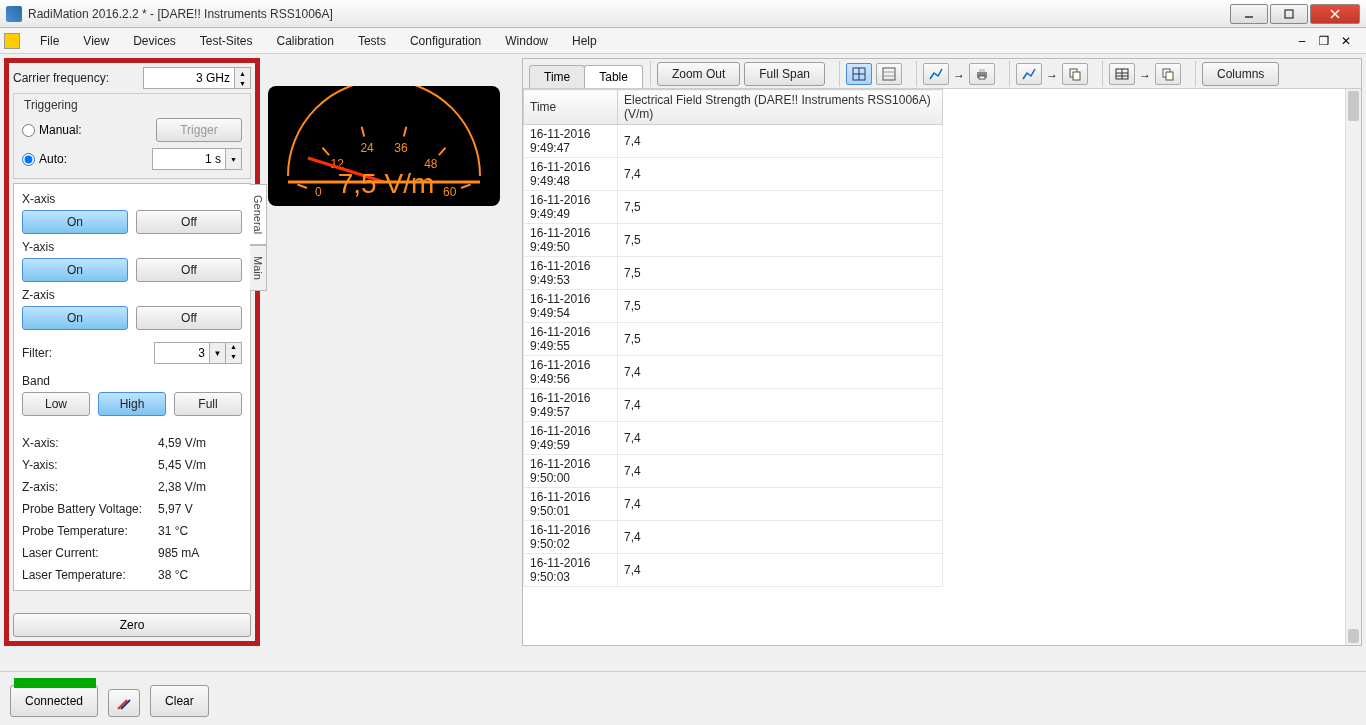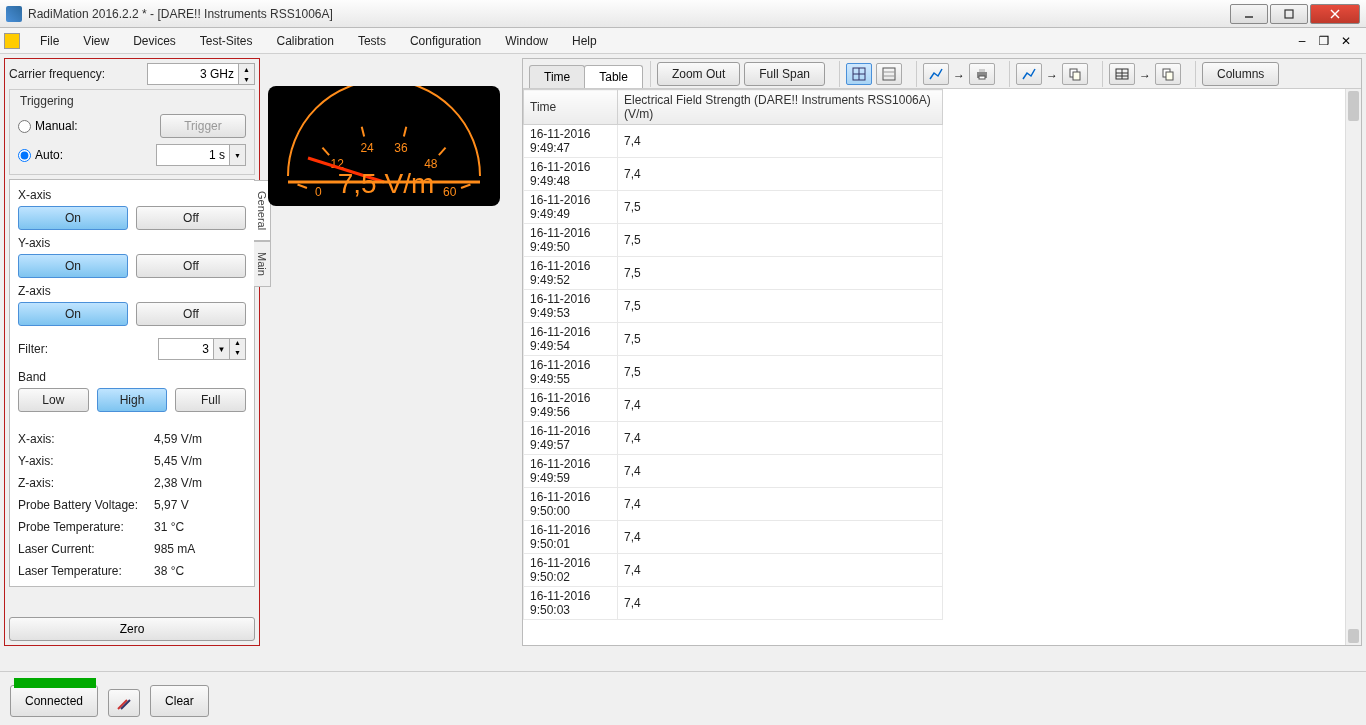--- a/index.html
+++ b/index.html
@@ -17,21 +17,21 @@
 
 .menubar { height:26px; background:#f5f5f5; display:flex; align-items:center; padding:0 4px; border-bottom:1px solid #d0d0d0; }
 .menubar .app-icon2 { width:16px; height:16px; background:#ffcc00; border:1px solid #999; margin-right:8px; }
 .menubar .menuitem { padding:4px 12px; color:#222; cursor:default; }
 .menubar .spacer { flex:1; }
 .mdi-btns { display:flex; gap:6px; padding-right:8px; }
 .mdi-btn { width:16px; height:14px; display:flex; align-items:center; justify-content:center; }
 
 
 .content { display:flex; height:596px; padding:4px; gap:4px; }
-.left-panel { width:256px; background:#f0f0f0; border:1px solid #b91c1c; display:flex; flex-direction:column; padding:4px; gap:4px; }
+.left-panel { width:256px; background:#f0f0f0; border:5px solid #b91c1c; display:flex; flex-direction:column; padding:4px; gap:4px; }
 .row { display:flex; align-items:center; gap:6px; }
 .row label { flex:1; color:#222; }
 .numbox { width:108px; height:22px; background:#fff; border:1px solid #aaa; display:flex; align-items:center; justify-content:flex-end; padding:0 20px 0 4px; position:relative; }
 .numbox .spin { position:absolute; right:0; top:0; width:16px; height:100%; display:flex; flex-direction:column; }
 .numbox .spin div { flex:1; border-left:1px solid #aaa; background:#eee; display:flex; align-items:center; justify-content:center; font-size:7px; }
 
 .groupbox { border:1px solid #ccc; background:#f0f0f0; padding:6px 8px 8px 8px; position:relative; }
 .groupbox > .legend { position:relative; top:-2px; color:#333; padding:0 2px; margin-bottom:4px; display:block;}
 .btn { height:24px; padding:0 14px; background:linear-gradient(to bottom,#fafafa,#e2e2e2); border:1px solid #9c9c9c; border-radius:3px; display:inline-flex; align-items:center; justify-content:center; color:#222; cursor:default; }
 .btn.disabled { color:#999; }
@@ -364,24 +364,20 @@
               </tr>
               <tr>
                 <td>16-11-2016 9:49:49</td>
                 <td>7,5</td>
               </tr>
               <tr>
                 <td>16-11-2016 9:49:50</td>
                 <td>7,5</td>
               </tr>
               <tr>
-                <td>16-11-2016 9:49:52</td>
-                <td>7,5</td>
-              </tr>
-              <tr>
                 <td>16-11-2016 9:49:53</td>
                 <td>7,5</td>
               </tr>
               <tr>
                 <td>16-11-2016 9:49:54</td>
                 <td>7,5</td>
               </tr>
               <tr>
                 <td>16-11-2016 9:49:55</td>
                 <td>7,5</td>

